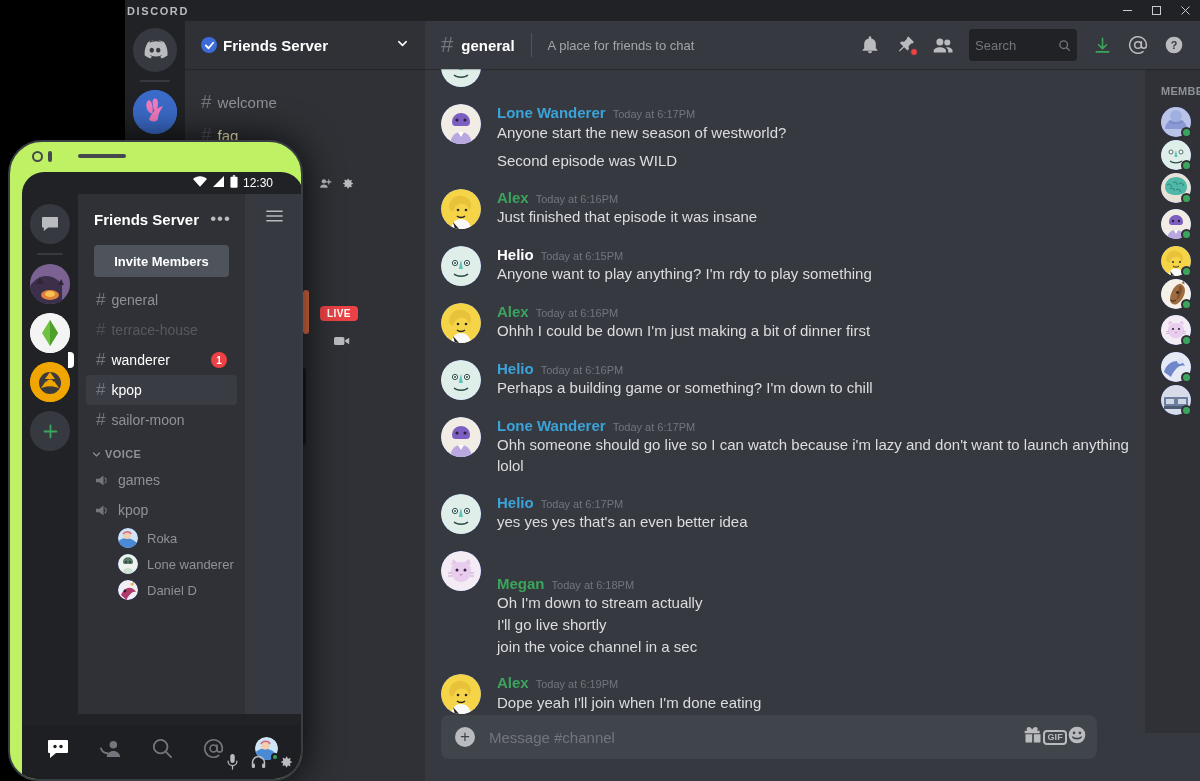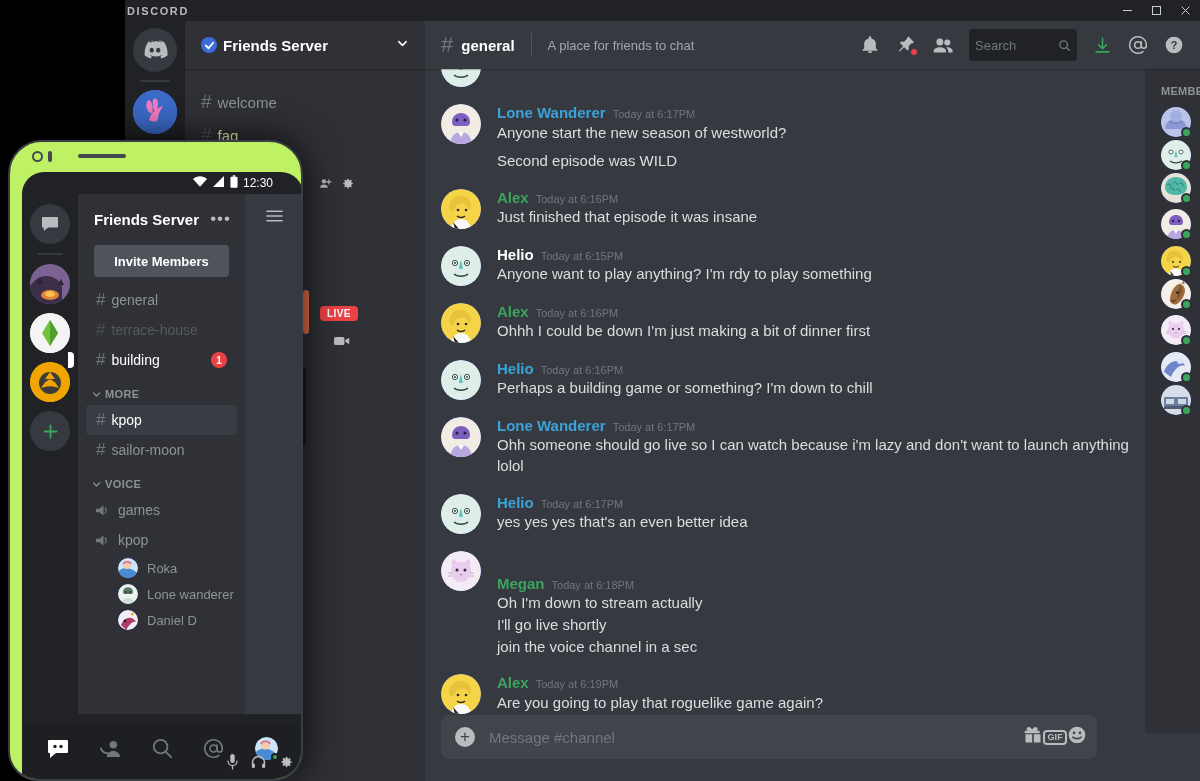--- a/index.html
+++ b/index.html
@@ -566,20 +566,21 @@
                 <path d="M16 27c2 2 6 2 8 0" stroke="#2a2620" stroke-width="1.3" fill="none"></path>
                 <path d="M10 40c1-7 5-10 10-10s9 3 10 10z" fill="#fafafa"></path>
                 <path d="M12 33l6 7-4 0z" fill="#20201c"></path>
               </svg>
           </div>
           <div class="body">
             <div class="mhead">
               <span class="uname" style="color:#3ba55d;">Alex</span>
               <span class="tstamp">Today at 6:19PM</span>
             </div>
+            <div class="mtext">Dope yeah I'll join when I'm done eating</div>
             <div class="mtext">Are you going to play that roguelike game again?</div>
           </div>
         </div>
 
       </div>
       <div class="scrollbar" style="top:520px;height:150px;right:4px;background:#202225;"></div>
 
       <div class="dc-members">
         <div class="mem-head">MEMBERS — 9</div>
 
@@ -917,31 +918,25 @@
           <div class="ph-chan">
             <span class="hash">#</span>
             <span class="cname">general</span>
           </div>
           <div class="ph-chan muted">
             <span class="hash">#</span>
             <span class="cname">terrace-house</span>
           </div>
           <div class="ph-chan" style="position:relative;">
             <span class="hash">#</span>
-            <span class="cname" style="color:#fff;font-weight:500;">building</span>
+            <span class="cname" style="color:#fff;font-weight:500;">wanderer</span>
             <span class="badge">1</span>
             <span style="position:absolute;left:-18px;top:50%;transform:translateY(-50%);width:6px;height:16px;background:#fff;border-radius:0 4px 4px 0;"></span>
           </div>
 
-          <div class="ph-cat">
-            <svg width="9" height="9" viewBox="0 0 12 12">
-                <path d="M2 4l4 4 4-4" stroke="#8e9297" stroke-width="1.6" fill="none" stroke-linecap="round"></path>
-              </svg>
-            <span>MORE</span>
-          </div>
           <div class="ph-chan active">
             <span class="hash">#</span>
             <span class="cname">kpop</span>
           </div>
           <div class="ph-chan">
             <span class="hash">#</span>
             <span class="cname">sailor-moon</span>
           </div>
 
           <div class="ph-cat">

